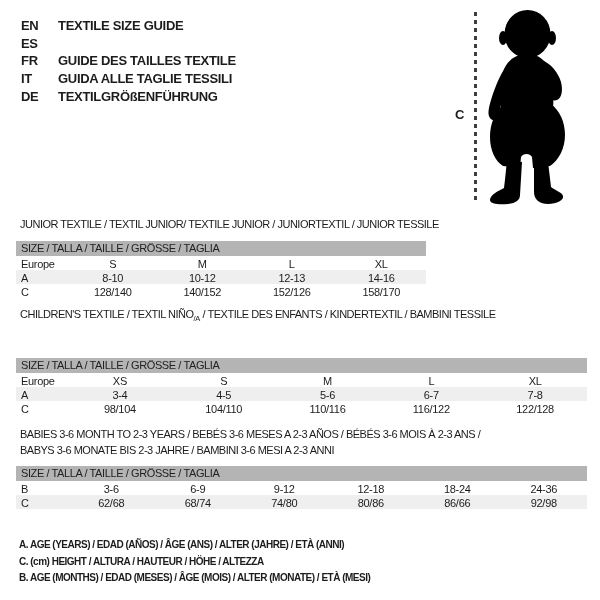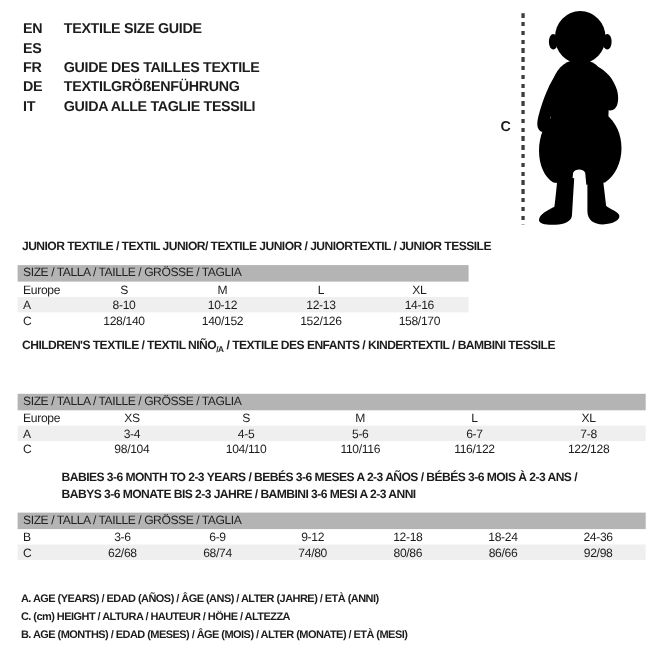--- a/index.html
+++ b/index.html
@@ -16,21 +16,21 @@
   .lang-row { display:flex; white-space:nowrap; }
   .lang-code { width:37px; }
 
   
   .dash-line { left:474px; top:12px; width:3px; height:192px;
     background:repeating-linear-gradient(to bottom,#3d3d3d 0 4px,transparent 4px 8px); }
   .c-label { left:455px; top:107px; font-size:13px; font-weight:bold; }
   .baby { left:482px; top:8px; line-height:0; }
 
   
-  .sec-title { font-weight:bold; font-size:11px; letter-spacing:-0.5px;
+  .sec-title { font-weight:normal; font-size:11px; letter-spacing:-0.5px;
                white-space:nowrap; line-height:13px; }
   .two-line { line-height:16px; }
   .sub { font-size:7.5px; position:relative; top:2.5px; letter-spacing:-0.3px; }
 
   
   .size-table { left:16px; }
   .junior-table  { top:241px; width:410px; }
   .children-table{ top:358px; width:571px; }
   .babies-table  { top:466px; width:571px; }
   .thead { height:15px; line-height:15px; background:#b4b4b4; color:#222222;
@@ -54,26 +54,26 @@
     <span>TEXTILE SIZE GUIDE</span>
   </div>
   <div class="lang-row">
     <span class="lang-code">ES</span>
   </div>
   <div class="lang-row">
     <span class="lang-code">FR</span>
     <span>GUIDE DES TAILLES TEXTILE</span>
   </div>
   <div class="lang-row">
+    <span class="lang-code">IT</span>
+    <span>GUIDA ALLE TAGLIE TESSILI</span>
+  </div>
+  <div class="lang-row">
     <span class="lang-code">DE</span>
     <span>TEXTILGRÖßENFÜHRUNG</span>
-  </div>
-  <div class="lang-row">
-    <span class="lang-code">IT</span>
-    <span>GUIDA ALLE TAGLIE TESSILI</span>
   </div>
 </div>
 
 <div class="abs dash-line"></div>
 <div class="abs c-label">C</div>
 <div class="abs baby">
   <svg width="92" height="198" viewBox="0 0 92 198" xmlns="http://www.w3.org/2000/svg" fill="#000000">
     <ellipse cx="45.5" cy="26" rx="23" ry="24"></ellipse>
     <ellipse cx="21" cy="30" rx="4" ry="7"></ellipse>
     <ellipse cx="70" cy="30" rx="4" ry="7"></ellipse>
@@ -136,21 +136,21 @@
   <div class="trow">
     <div class="tlabel">C</div>
     <div class="tcell">98/104</div>
     <div class="tcell">104/110</div>
     <div class="tcell">110/116</div>
     <div class="tcell">116/122</div>
     <div class="tcell">122/128</div>
   </div>
 </div>
 
-<div class="abs sec-title two-line" style="left:20px; top:426px;margin-left:36px;">
+<div class="abs sec-title two-line" style="left:20px; top:426px;">
   <div>BABIES 3-6 MONTH TO 2-3 YEARS / BEBÉS 3-6 MESES A 2-3 AÑOS / BÉBÉS 3-6 MOIS À 2-3 ANS /</div>
   <div>BABYS 3-6 MONATE BIS 2-3 JAHRE / BAMBINI 3-6 MESI A 2-3 ANNI</div>
 </div>
 <div class="abs size-table babies-table">
   <div class="thead">SIZE / TALLA / TAILLE / GRÖSSE / TAGLIA</div>
   <div class="trow">
     <div class="tlabel">B</div>
     <div class="tcell">3-6</div>
     <div class="tcell">6-9</div>
     <div class="tcell">9-12</div>

